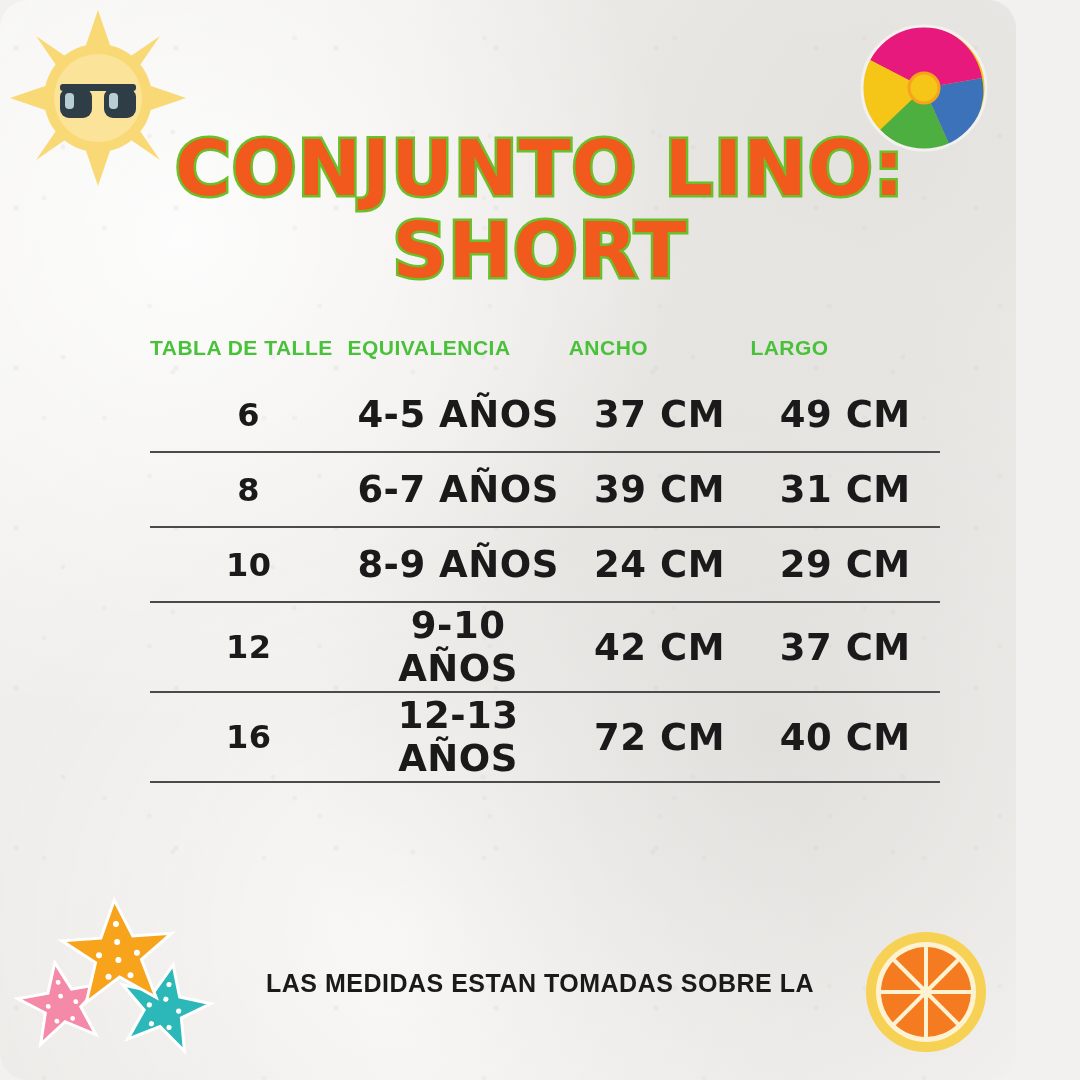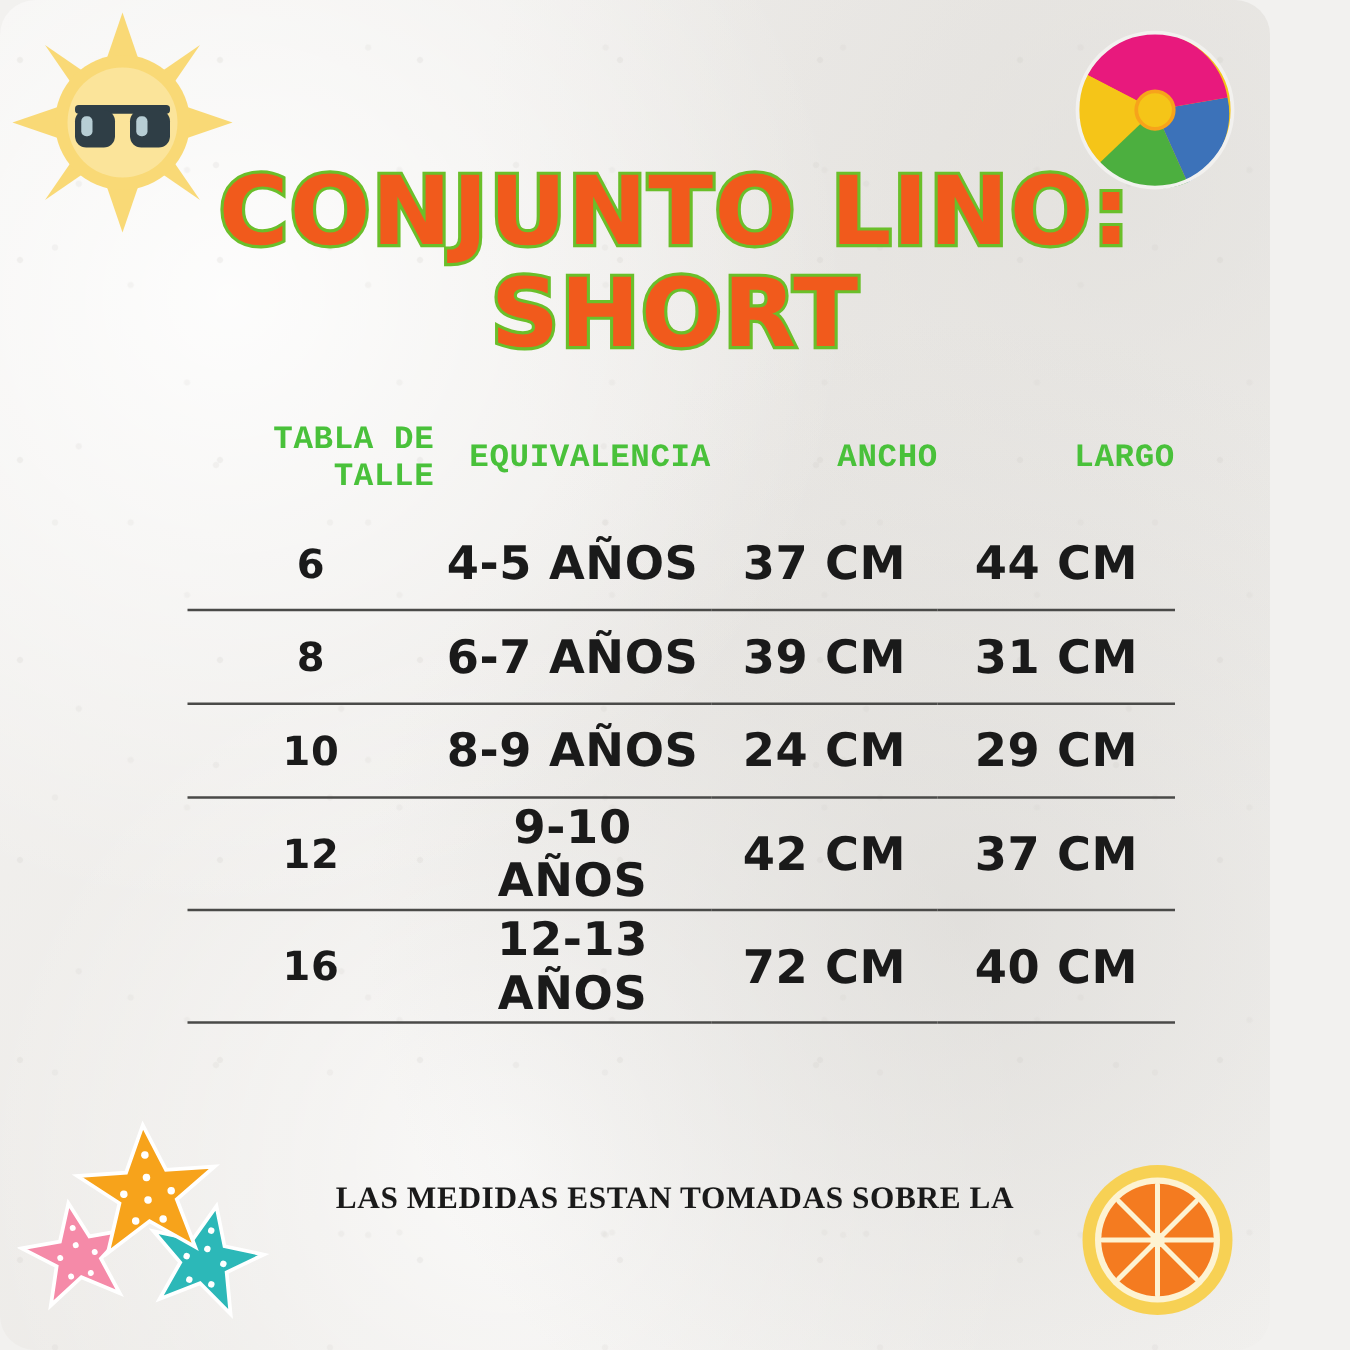--- a/index.html
+++ b/index.html
@@ -68,28 +68,28 @@
     top: 336px;
     left: 150px;
     width: 790px;
   }
   table {
     width: 100%;
     border-collapse: collapse;
     table-layout: fixed;
   }
   th {
-    font-family: Liberation Mono, monospace;
-    font-weight: bold;
-    font-size: 26px;
+    font-family: Liberation Sans, sans-serif;
+    font-weight: bold;
+    font-size: 21px;
     color: #49c13a;
     letter-spacing: 0.5px;
     text-transform: uppercase;
     padding: 0 0 18px 0;
-    text-align: right;
+    text-align: left;
   }
   td {
     font-family: "DejaVu Sans", sans-serif;
     font-weight: bold;
     font-size: 37px;
     color: #1a1a1a;
     text-align: center;
     height: 71px;
     border-bottom: 2px solid #4a4a48;
     letter-spacing: 0.5px;
@@ -97,25 +97,25 @@
   tbody tr:first-child td { border-top: none; }
   th:nth-child(1), td:nth-child(1) { width: 25%; }
   th:nth-child(2), td:nth-child(2) { width: 28%; }
   th:nth-child(3), td:nth-child(3) { width: 23%; }
   th:nth-child(4), td:nth-child(4) { width: 24%; }
   td.size-col { font-size: 32px; }
 
   
   #footnote {
     position: absolute;
-    top: 940px;
+    top: 964px;
     left: 0;
     width: 1080px;
     text-align: center;
-    font-family: Liberation Serif, serif;
+    font-family: Liberation Sans, sans-serif;
     font-weight: bold;
     font-size: 25px;
     line-height: 38px;
     color: #1a1a1a;
     letter-spacing: 0.5px;
     text-transform: uppercase;
   }
 
   
   .deco { position: absolute; }
@@ -247,21 +247,21 @@
           <th>EQUIVALENCIA</th>
           <th>ANCHO</th>
           <th>LARGO</th>
         </tr>
       </thead>
       <tbody>
         <tr>
           <td class="size-col">6</td>
           <td>4-5 AÑOS</td>
           <td>37 CM</td>
-          <td>44 CM</td>
+          <td>49 CM</td>
         </tr>
         <tr>
           <td class="size-col">8</td>
           <td>6-7 AÑOS</td>
           <td>39 CM</td>
           <td>31 CM</td>
         </tr>
         <tr>
           <td class="size-col">10</td>
           <td>8-9 AÑOS</td>

